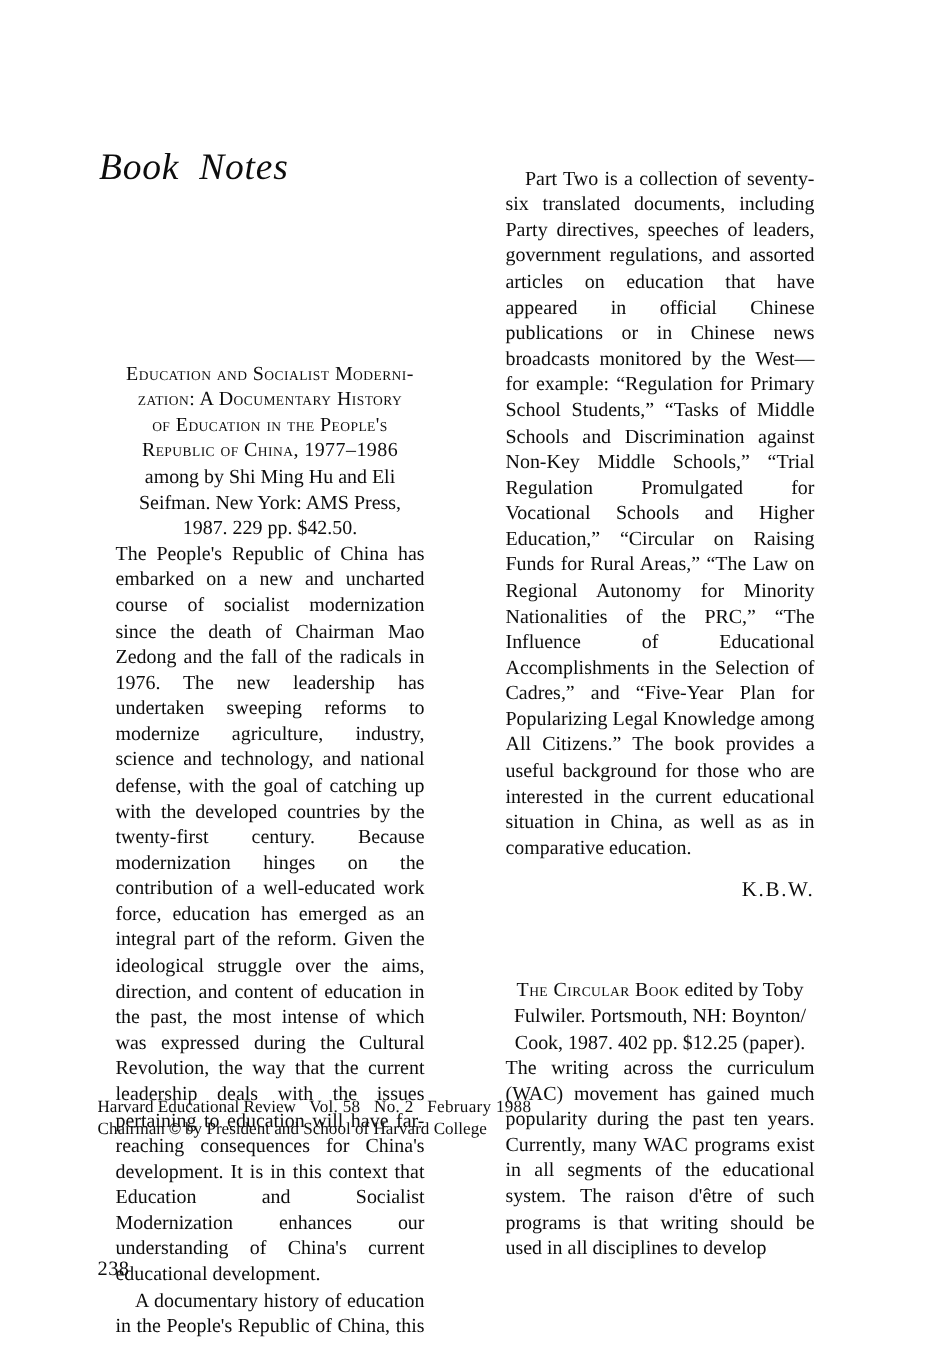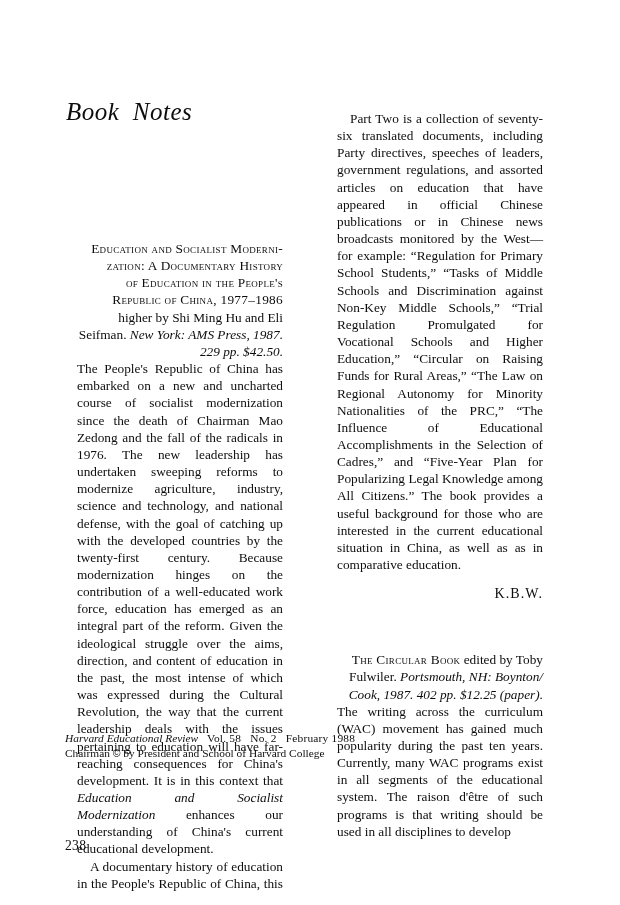--- a/index.html
+++ b/index.html
@@ -48,29 +48,29 @@
   }
   .col-left  { left: 0px; }
   .col-right { left: 260px; }
 
   .entry { margin: 12px; }
 
   
   .entry-head {
     font-size: 13.3px;
     line-height: 17.15px;
-    text-align: right;
+    text-align: center;
     margin: 0;
     hyphens: none;
   }
   .smallcaps {
     font-variant: small-caps;
     letter-spacing: 0.3px;
   }
-  .ital { font-style: italic; }
+  .ital { }
 
   p.body {
     font-size: 13.3px;
     line-height: 17.15px;
     text-align: justify;
     text-align-last: left;
     margin: 0;
     text-indent: 0;
     hyphens: none;
   }
@@ -118,21 +118,21 @@
     <div class="masthead-title">Book  Notes</div>
   </div>
 
   <div class="columns">
 
     <div class="col col-left">
 
       <div style="height:130px"></div>
 
       <div class="entry">
-        <p class="entry-head"><span class="smallcaps">Education and Socialist Moderni-<br>zation: A Documentary History<br>of Education in the People's<br>Republic of China, 1977–1986</span><br><span>higher by Shi Ming Hu and Eli Seifman. </span><span class="ital">New York: AMS Press, 1987. 229 pp. $42.50.</span></p>
+        <p class="entry-head"><span class="smallcaps">Education and Socialist Moderni-<br>zation: A Documentary History<br>of Education in the People's<br>Republic of China, 1977–1986</span><br><span>among by Shi Ming Hu and Eli Seifman. </span><span class="ital">New York: AMS Press, 1987. 229 pp. $42.50.</span></p>
 
         <p class="body gap-before"><span>The People's Republic of China has embarked on a new and uncharted course of socialist modernization since the death of Chairman Mao Zedong and the fall of the radicals in 1976. The new leadership has undertaken sweeping reforms to modernize agriculture, industry, science and technology, and national defense, with the goal of catching up with the developed countries by the twenty-first century. Because modernization hinges on the contribution of a well-educated work force, education has emerged as an integral part of the reform. Given the ideological struggle over the aims, direction, and content of education in the past, the most intense of which was expressed during the Cultural Revolution, the way that the current leadership deals with the issues pertaining to education will have far-reaching consequences for China's development. It is in this context that </span><span class="ital">Education and Socialist Modernization</span><span> enhances our understanding of China's current educational development.</span></p>
 
         <p class="body indent">A documentary history of education in the People's Republic of China, this book covers the period from 1977 to 1986. It is divided into an introduction and two parts. Part One gives a historical overview of the past decade of reform. It begins by tracing the current educational policies to the repudiation of the radical line and covers the trends of development in pre-school, primary, secondary, and higher education as well as teaching and minority education.</p>
       </div>
     </div>
 
     <div class="col col-right">
 
       <div class="entry">

